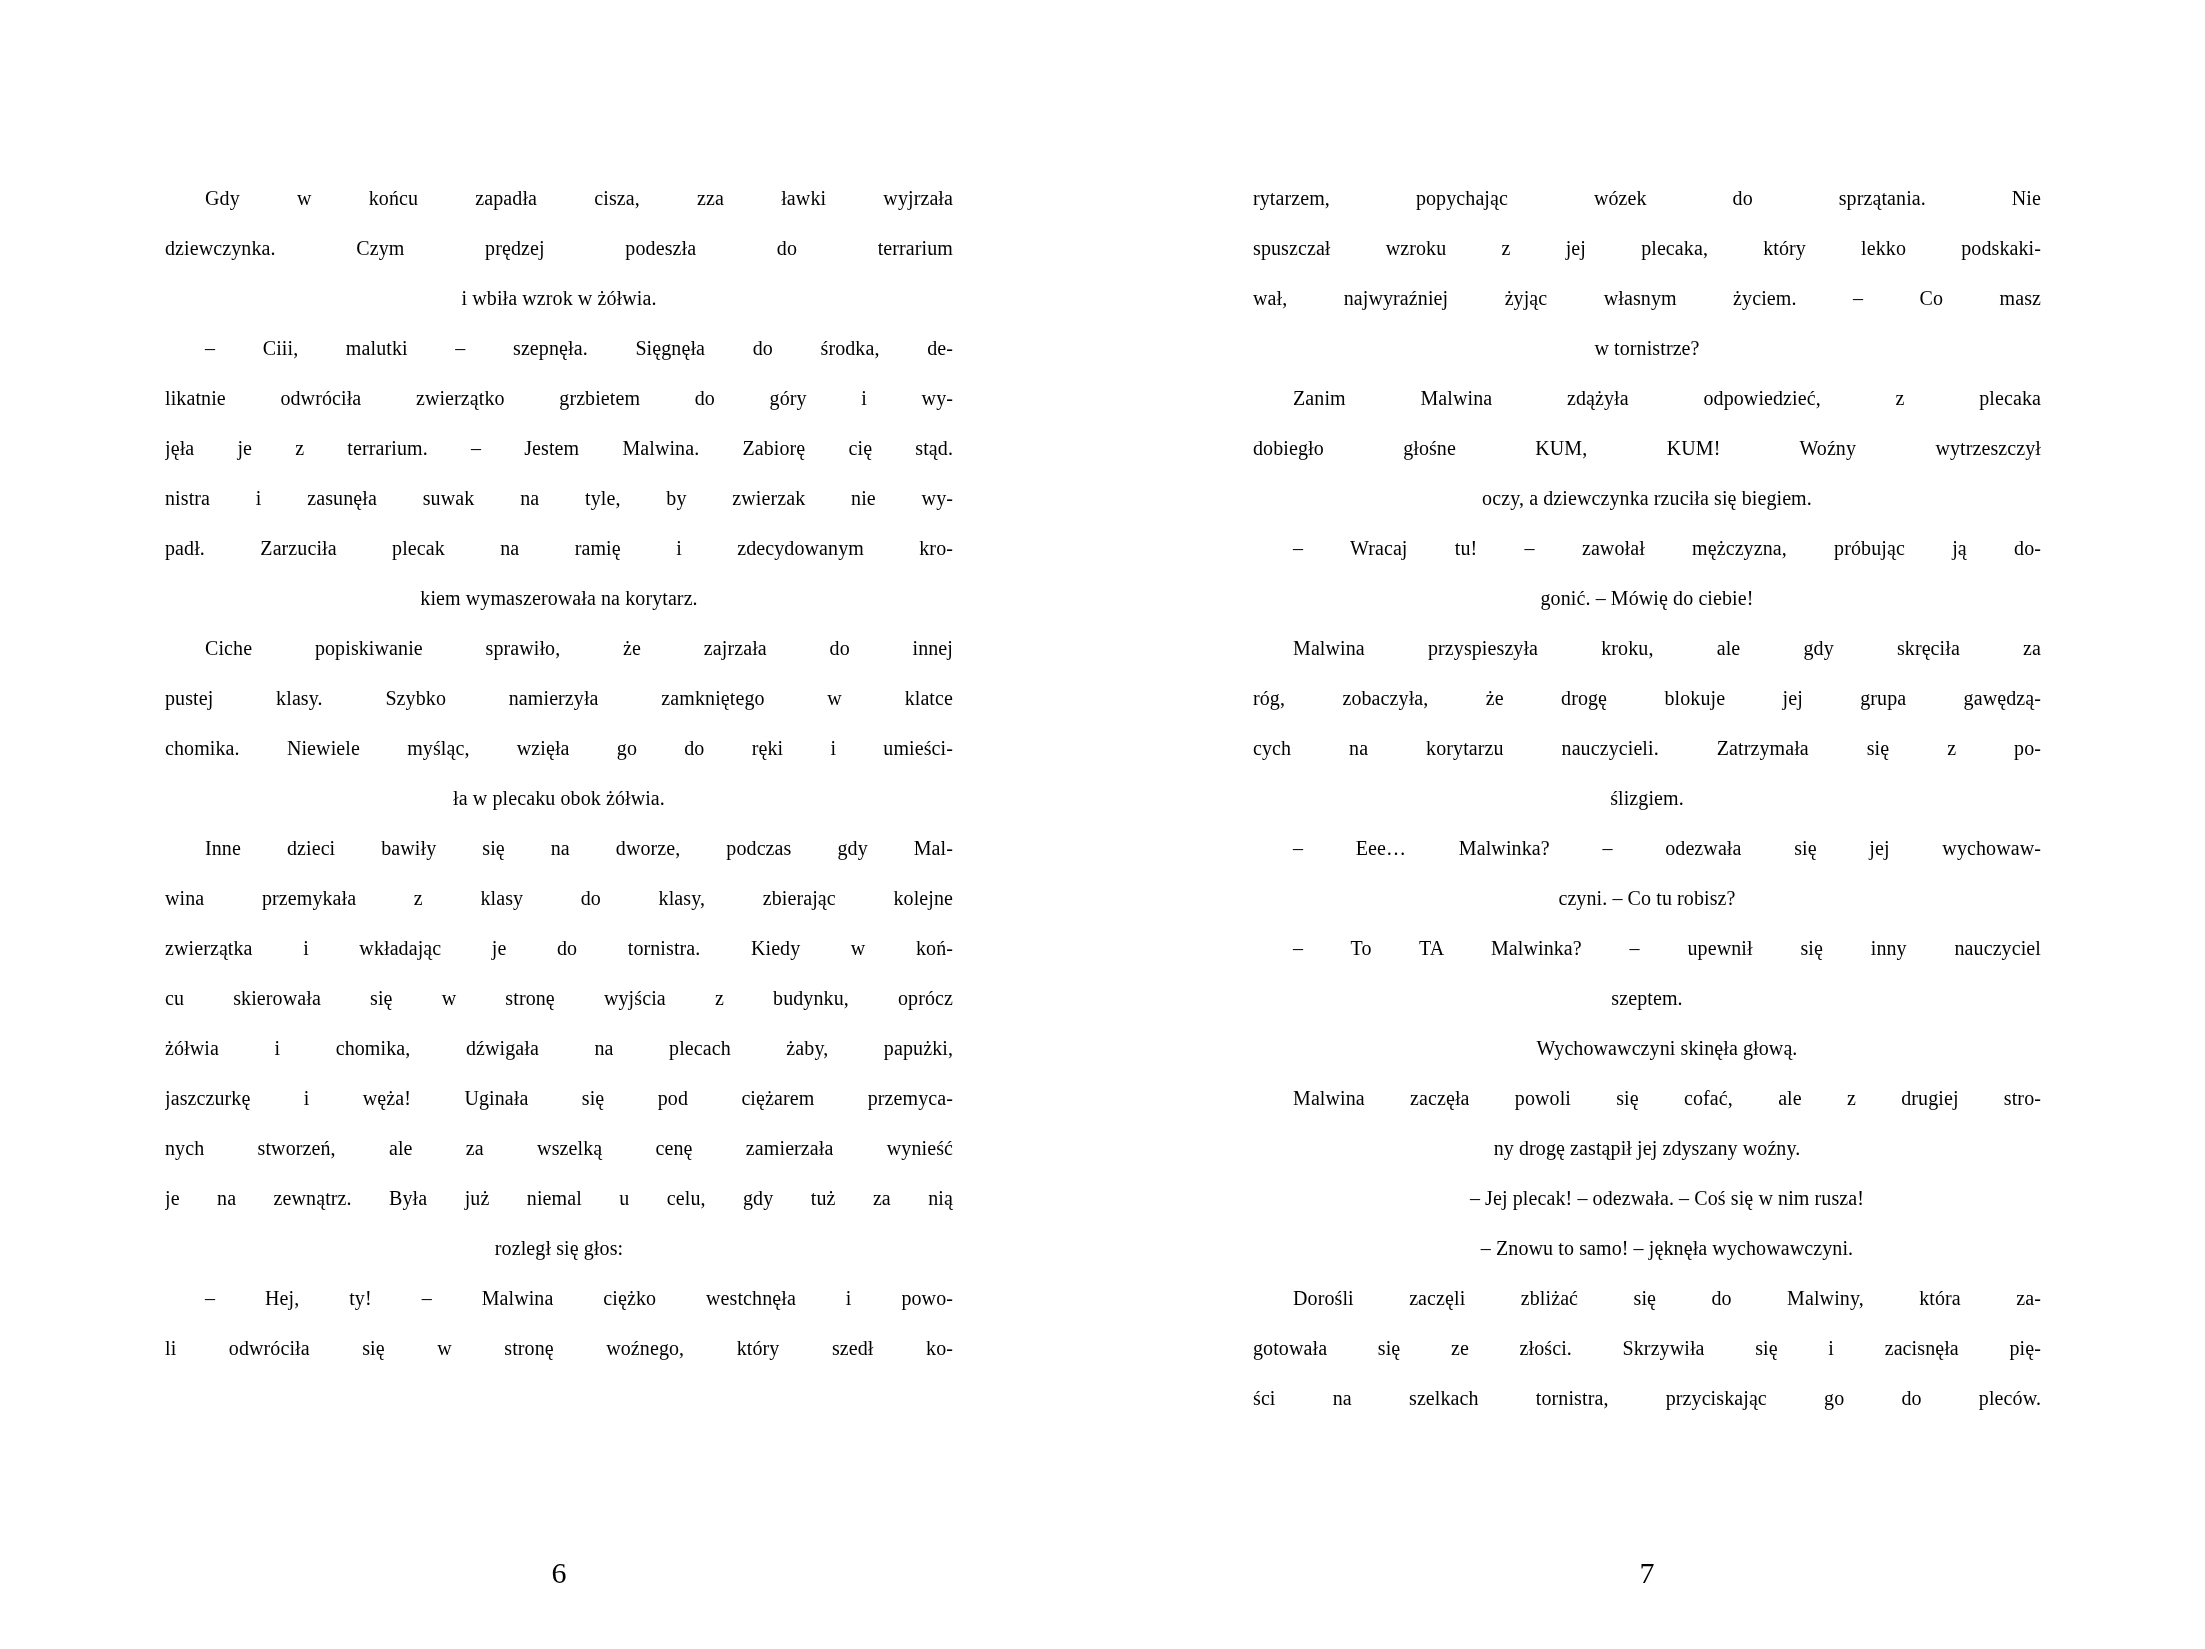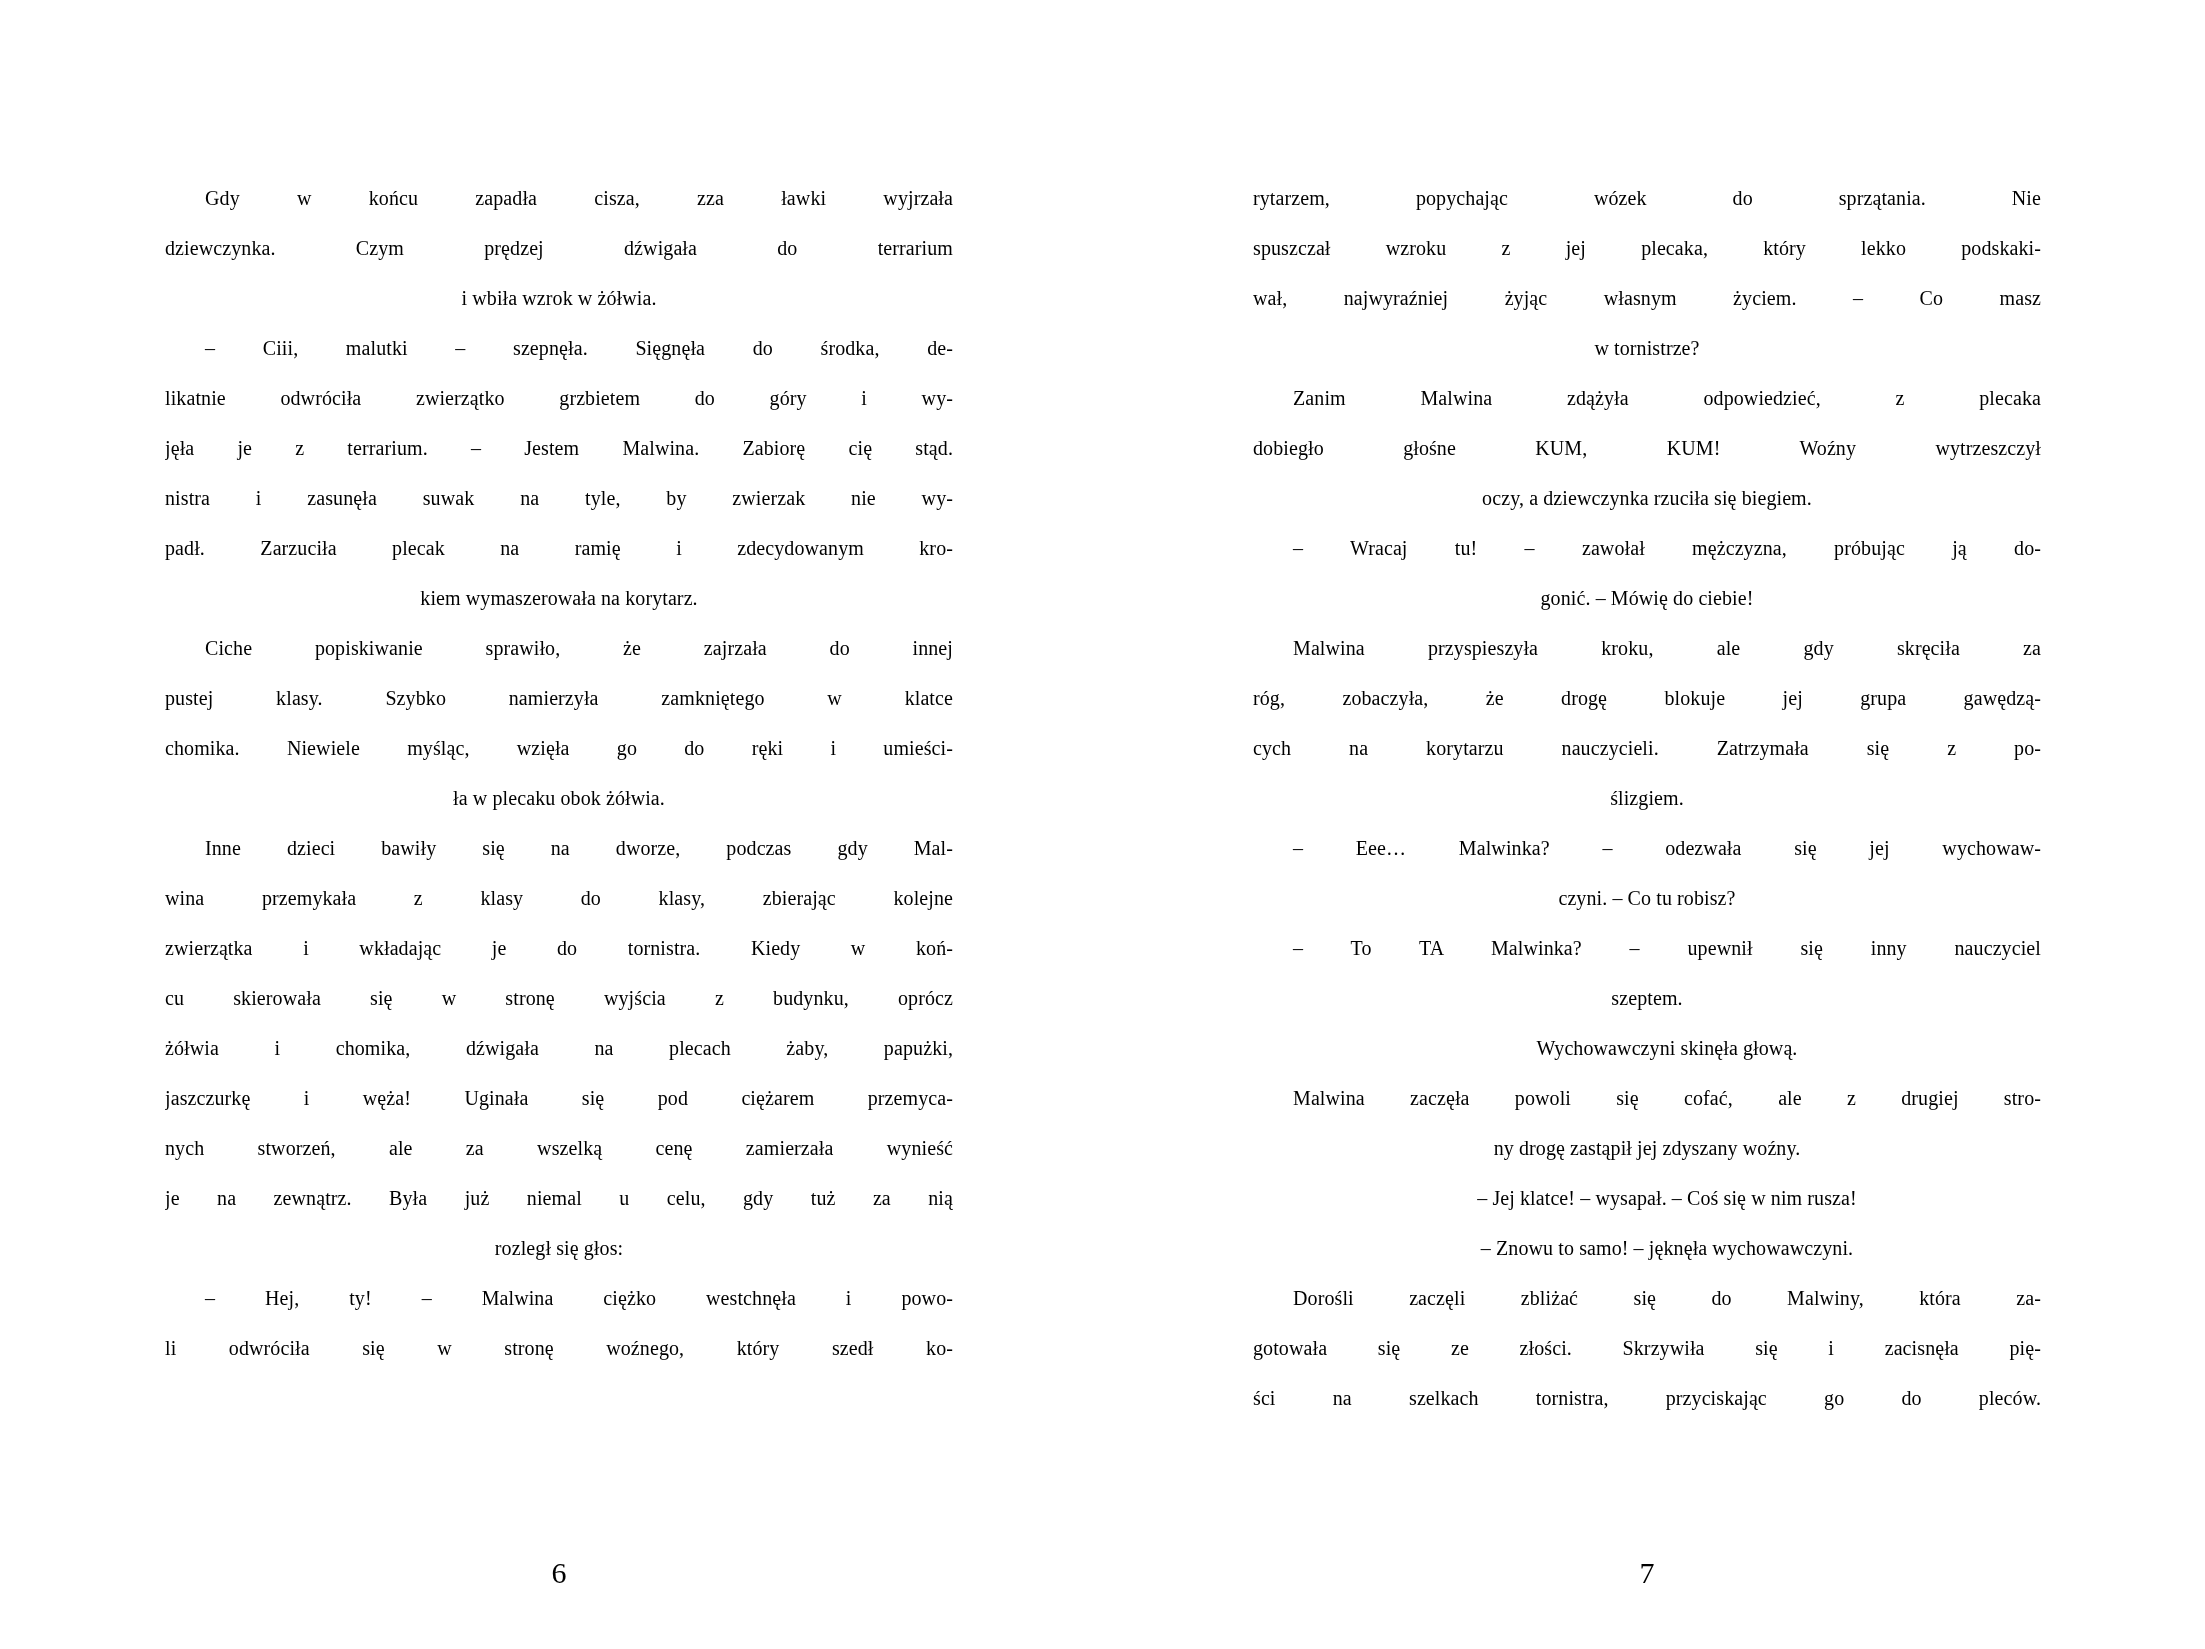--- a/index.html
+++ b/index.html
@@ -41,21 +41,21 @@
   }
   #left-num  { left: 165px; }
   #right-num { left: 1253px; }
 </style>
 </head>
 <body>
 
 <div class="spread">
   <div class="col" id="left-col">
       <div class="line just indent">Gdy w końcu zapadła cisza, zza ławki wyjrzała</div>
-      <div class="line just">dziewczynka. Czym prędzej dźwigała do terrarium</div>
+      <div class="line just">dziewczynka. Czym prędzej podeszła do terrarium</div>
       <div class="line left">i wbiła wzrok w żółwia.</div>
       <div class="line just indent">– Ciii, malutki – szepnęła. Sięgnęła do środka, de-</div>
       <div class="line just">likatnie odwróciła zwierzątko grzbietem do góry i wy-</div>
       <div class="line just">jęła je z terrarium. – Jestem Malwina. Zabiorę cię stąd.</div>
       <div class="line just">nistra i zasunęła suwak na tyle, by zwierzak nie wy-</div>
       <div class="line just">padł. Zarzuciła plecak na ramię i zdecydowanym kro-</div>
       <div class="line left">kiem wymaszerowała na korytarz.</div>
       <div class="line just indent">Ciche popiskiwanie sprawiło, że zajrzała do innej</div>
       <div class="line just">pustej klasy. Szybko namierzyła zamkniętego w klatce</div>
       <div class="line just">chomika. Niewiele myśląc, wzięła go do ręki i umieści-</div>
@@ -86,21 +86,21 @@
       <div class="line just">róg, zobaczyła, że drogę blokuje jej grupa gawędzą-</div>
       <div class="line just">cych na korytarzu nauczycieli. Zatrzymała się z po-</div>
       <div class="line left">ślizgiem.</div>
       <div class="line just indent">– Eee… Malwinka? – odezwała się jej wychowaw-</div>
       <div class="line left">czyni. – Co tu robisz?</div>
       <div class="line just indent">– To TA Malwinka? – upewnił się inny nauczyciel</div>
       <div class="line left">szeptem.</div>
       <div class="line left indent">Wychowawczyni skinęła głową.</div>
       <div class="line just indent">Malwina zaczęła powoli się cofać, ale z drugiej stro-</div>
       <div class="line left">ny drogę zastąpił jej zdyszany woźny.</div>
-      <div class="line left indent">– Jej klatce! – wysapał. – Coś się w nim rusza!</div>
+      <div class="line left indent">– Jej plecak! – odezwała. – Coś się w nim rusza!</div>
       <div class="line left indent">– Znowu to samo! – jęknęła wychowawczyni.</div>
       <div class="line just indent">Dorośli zaczęli zbliżać się do Malwiny, która za-</div>
       <div class="line just">gotowała się ze złości. Skrzywiła się i zacisnęła pię-</div>
       <div class="line just">ści na szelkach tornistra, przyciskając go do pleców.</div>
     </div>
   <div class="pagenum" id="left-num">6</div>
   <div class="pagenum" id="right-num">7</div>
 </div>
 
 

